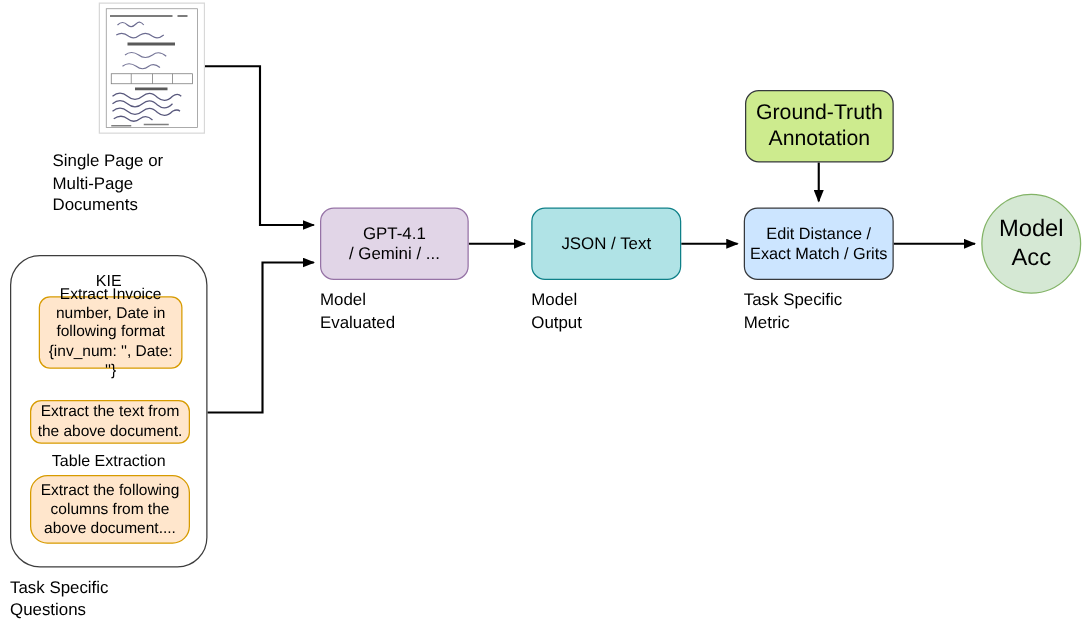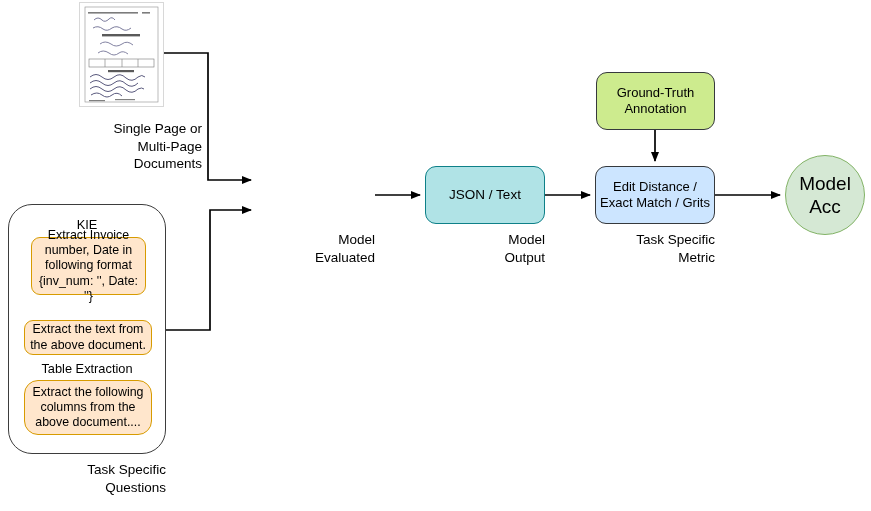--- a/index.html
+++ b/index.html
@@ -34,21 +34,21 @@
     display: flex;
     align-items: center;
     justify-content: center;
     text-align: center;
     line-height: 1.22;
     border-radius: 11px;
     font-size: 13.5px;
   }
   .caption {
     position: absolute;
-    text-align: right;
+    text-align: left;
     font-size: 13.5px;
     line-height: 1.3;
     color: #000;
   }
 
   
   #doc-image {
     position: absolute;
     left: 79px; top: 2px;
     width: 83px; height: 103px;
@@ -101,21 +101,21 @@
 
   #node-output {
     left: 425px; top: 166px; width: 120px; height: 58px;
     background: #b0e3e6; border: 1.4px solid #0e8088;
   }
   #cap-output { left: 425px; top: 231px; width: 120px; }
 
   #node-gt {
     left: 596px; top: 72px; width: 119px; height: 58px;
     background: #cdeb8e; border: 1.4px solid #36393d;
-    font-size: 13px;
+    font-size: 17px;
   }
   #node-metric {
     left: 595px; top: 166px; width: 120px; height: 58px;
     background: #cce5ff; border: 1.4px solid #36393d;
     font-size: 13px;
   }
   #cap-metric { left: 595px; top: 231px; width: 120px; }
 
   #node-acc {
     left: 785px; top: 155px; width: 80px; height: 80px;
@@ -201,20 +201,22 @@
 
     <div class="qbox" style="left:15px; top:115px; width:128px; height:35px;">Extract the text from the above document.</div>
 
     <div class="task-head" style="top:156px;">Table Extraction</div>
     <div class="qbox" style="left:15px; top:175px; width:128px; height:55px;border-radius:14px;">Extract the following columns from the above document....</div>
   </div>
 
   <div class="caption" id="task-caption" style="white-space:pre-line;">Task Specific
 Questions</div>
 
+  <div class="node" id="node-model" style="white-space:pre-line;">GPT-4.1
+/ Gemini / ...</div>
   <div class="caption" id="cap-model" style="white-space:pre-line;">Model
 Evaluated</div>
 
   <div class="node" id="node-output">JSON / Text</div>
   <div class="caption" id="cap-output" style="white-space:pre-line;">Model
 Output</div>
 
   <div class="node" id="node-gt" style="white-space:pre-line;">Ground-Truth
 Annotation</div>
 

